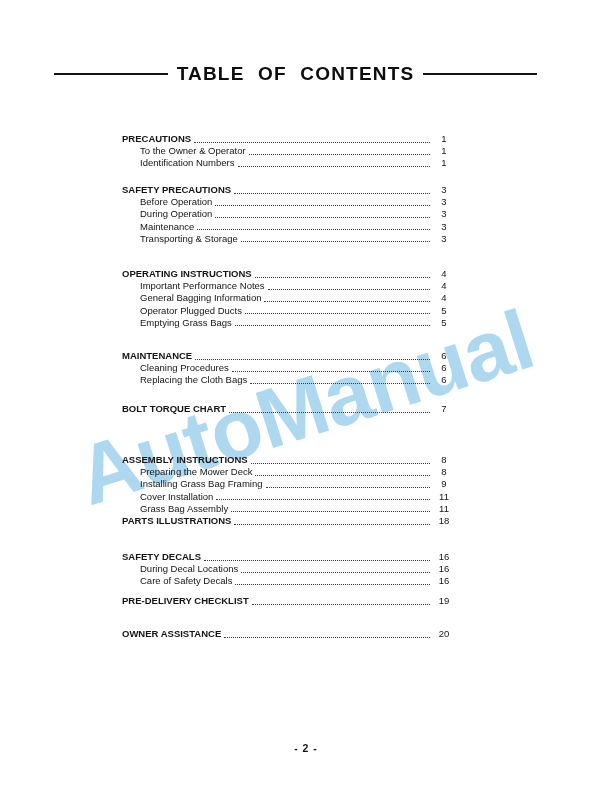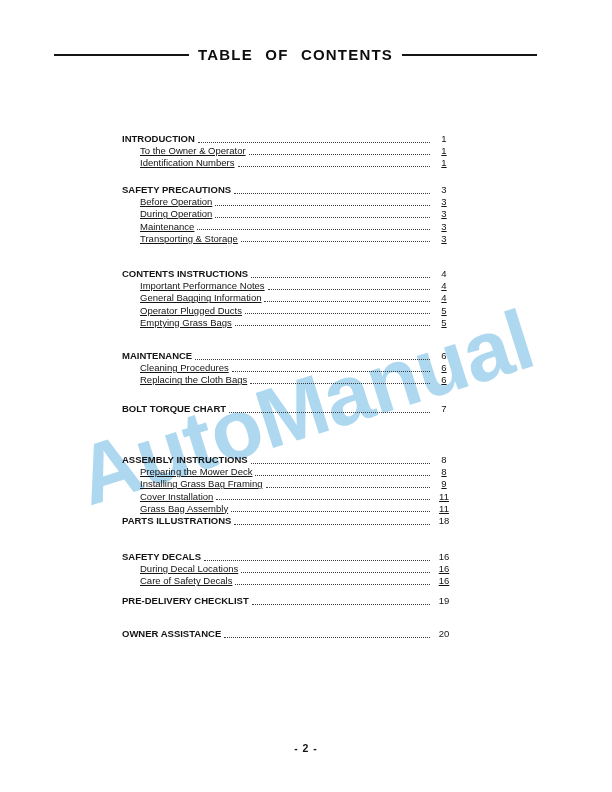--- a/index.html
+++ b/index.html
@@ -12,29 +12,29 @@
     transform:translate(-50%,-50%) rotate(-17.5deg);
     font-size:84px;font-weight:700;letter-spacing:-1px;
     white-space:nowrap;z-index:1;user-select:none;
   }
 
   .content{position:absolute;inset:0;z-index:2;}
 
   
   .title-row{position:absolute;left:54px;top:46px;width:483px;display:flex;align-items:center;}
   .rule{flex:1;height:0;border-top:2px solid #151515;}
-  .title-text{font-size:15px;font-weight:700;letter-spacing:1.2px;word-spacing:7px;color:#0d0d0d;margin:0 9px;white-space:nowrap;}
+  .title-text{font-size:19px;font-weight:700;letter-spacing:1.2px;word-spacing:7px;color:#0d0d0d;margin:17px 9px;white-space:nowrap;}
 
   
   .toc{position:absolute;left:122px;top:0;width:333px;}
   .toc-group{position:absolute;left:0;width:100%;}
   .toc-row{display:flex;align-items:flex-end;height:12.2px;font-size:9.5px;line-height:12.2px;}
   .toc-row .lbl{white-space:nowrap;}
   .toc-row.main .lbl{font-weight:700;}
-  .toc-row.sub{padding-left:18px;text-decoration:underline;}
+  .toc-row.sub{padding-left:18px;}
   .leader{flex:1;border-bottom:1.5px dotted #3a3a3a;margin:0 3px 2.5px 3px;min-width:10px;}
   .pg{flex:none;width:22px;text-align:center;white-space:nowrap;}
 
   .footer{position:absolute;left:0;top:742px;width:612px;text-align:center;font-size:10.5px;font-weight:700;letter-spacing:1px;}
 </style>
 </head>
 <body>
 
 <div class="page">
 
@@ -44,21 +44,21 @@
 
     <div class="title-row">
       <span class="rule"></span>
       <span class="title-text">TABLE  OF  CONTENTS</span>
       <span class="rule"></span>
     </div>
 
     <div class="toc">
         <div class="toc-group" style="top: 133px;">
           <div class="toc-row main">
-            <span class="lbl">INTRODUCTION</span>
+            <span class="lbl">PRECAUTIONS</span>
             <span class="leader"></span>
             <span class="pg">1</span>
           </div>
           <div class="toc-row sub">
             <span class="lbl">To the Owner &amp; Operator</span>
             <span class="leader"></span>
             <span class="pg">1</span>
           </div>
           <div class="toc-row sub">
             <span class="lbl">Identification Numbers</span>
@@ -88,21 +88,21 @@
             <span class="pg">3</span>
           </div>
           <div class="toc-row sub">
             <span class="lbl">Transporting &amp; Storage</span>
             <span class="leader"></span>
             <span class="pg">3</span>
           </div>
         </div>
         <div class="toc-group" style="top: 268px;">
           <div class="toc-row main">
-            <span class="lbl">CONTENTS INSTRUCTIONS</span>
+            <span class="lbl">OPERATING INSTRUCTIONS</span>
             <span class="leader"></span>
             <span class="pg">4</span>
           </div>
           <div class="toc-row sub">
             <span class="lbl">Important Performance Notes</span>
             <span class="leader"></span>
             <span class="pg">4</span>
           </div>
           <div class="toc-row sub">
             <span class="lbl">General Bagging Information</span>

